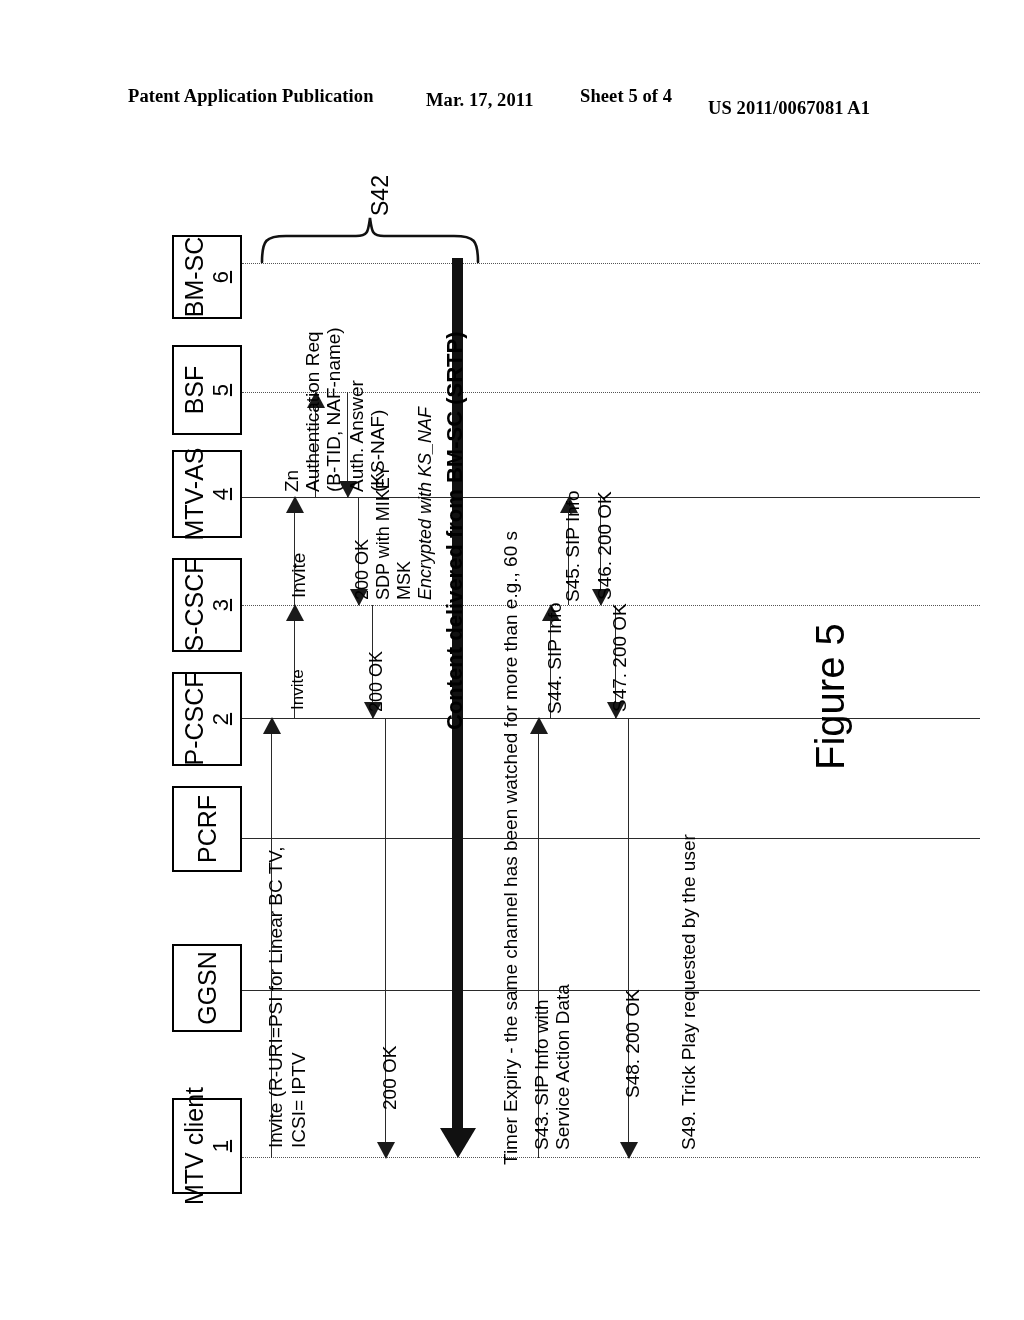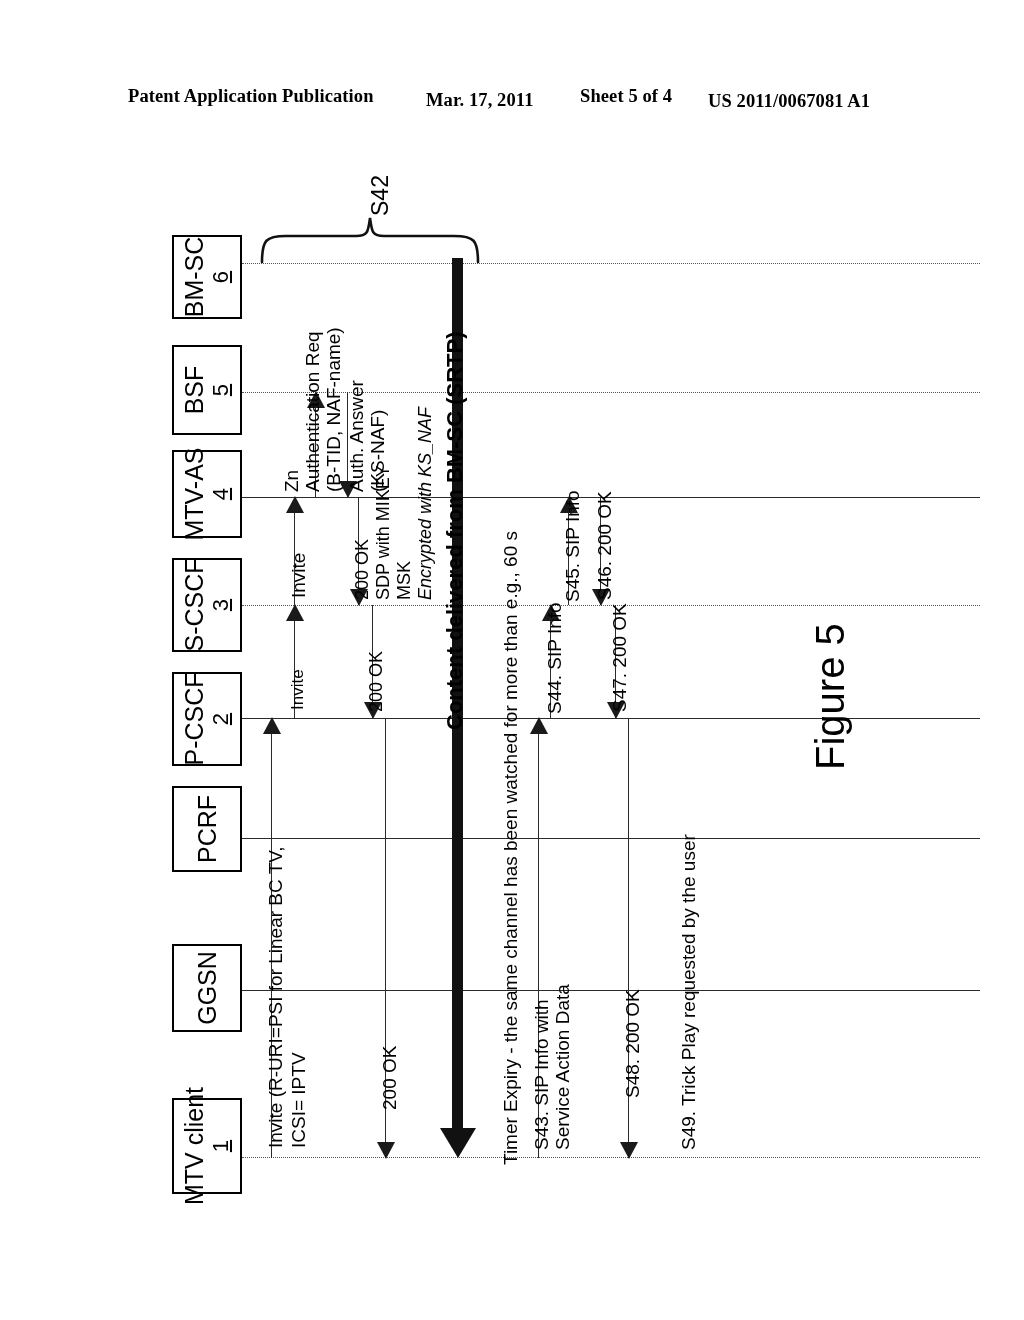--- a/index.html
+++ b/index.html
@@ -25,21 +25,21 @@
     height: 26px;
     font-family: "Liberation Serif", serif;
     font-weight: bold;
     font-size: 18.5px;
     letter-spacing: 0.1px;
     white-space: nowrap;
   }
   #patent-header .h-pub   { position: absolute; left: 8px;   top: 0; }
   #patent-header .h-date  { position: absolute; left: 306px; top: 4px; }
   #patent-header .h-sheet { position: absolute; left: 460px; top: 0; }
-  #patent-header .h-num   { position: absolute; left: 588px; top: 5px; }
+  #patent-header .h-num   { position: absolute; left: 588px; top: 12px; }
 
   
   #diagram {
     position: absolute;
     left: 0;
     top: 0;
     width: 1024px;
     height: 1320px;
   }
 

